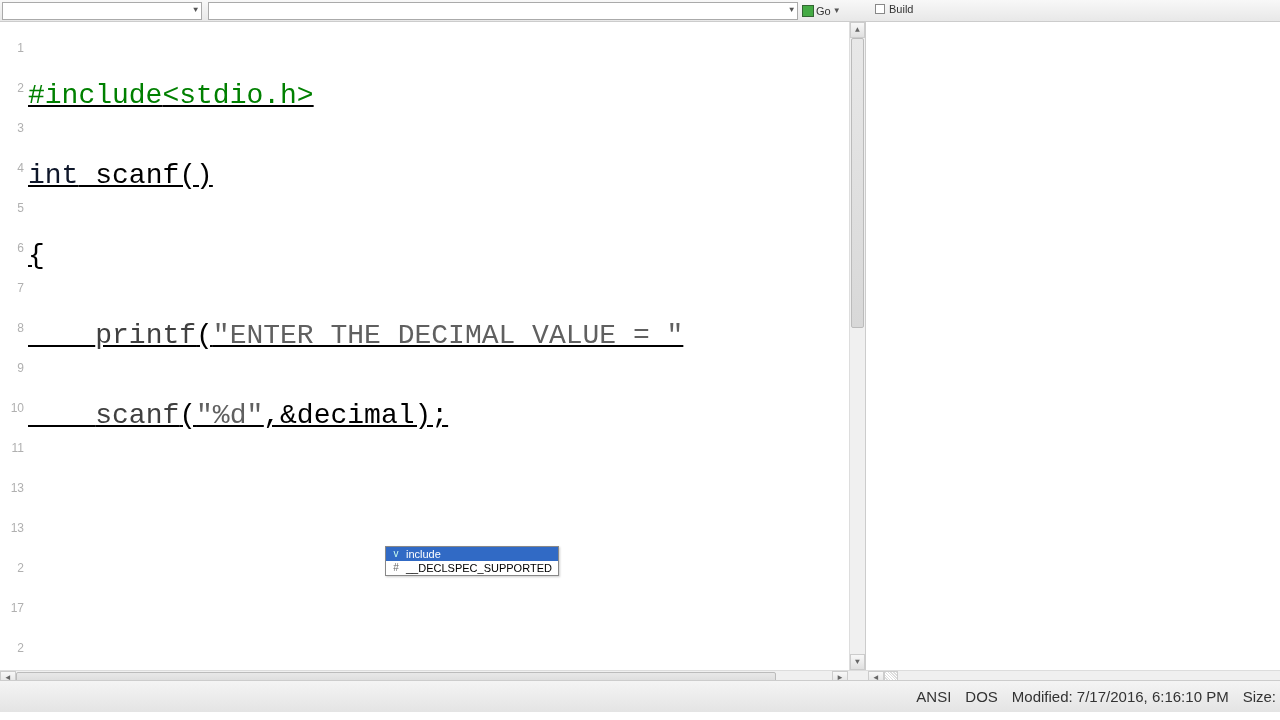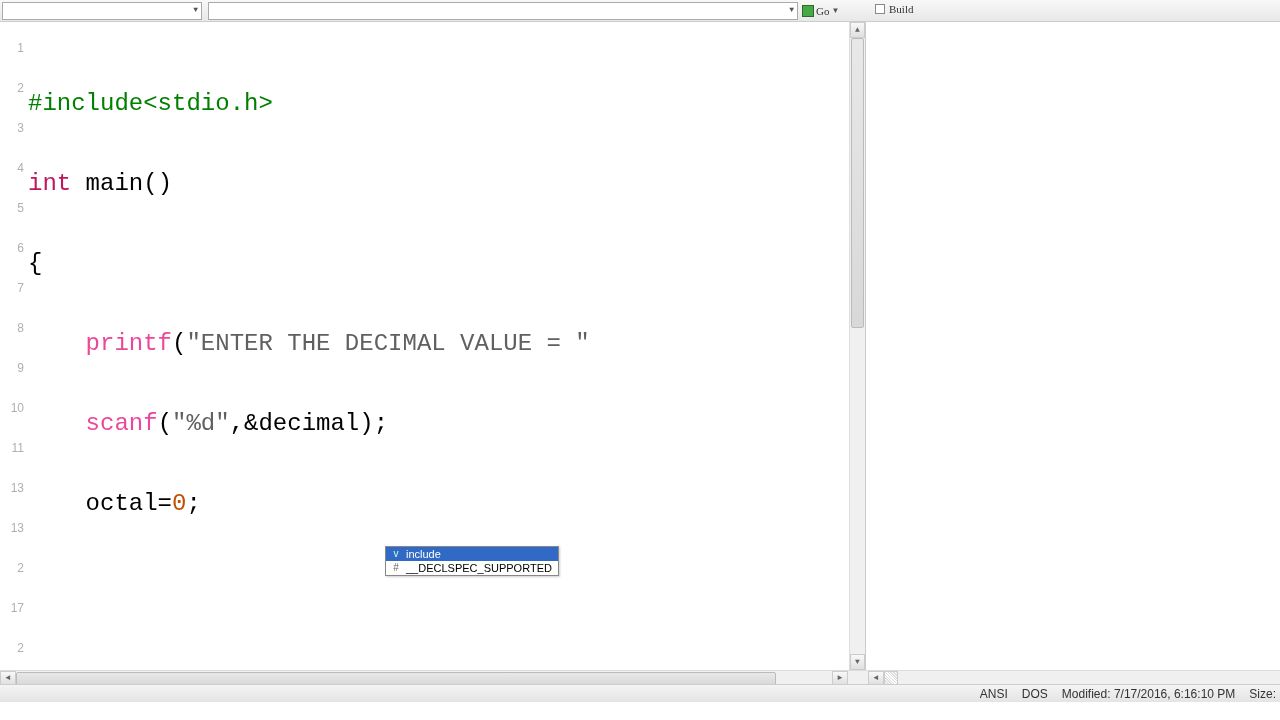--- a/index.html
+++ b/index.html
@@ -3,35 +3,35 @@
 <meta charset="utf-8">
 <style>
 * { margin: 0; padding: 0; box-sizing: border-box; }
 body { font-family: "Courier New", monospace; background: #fff; width: 1280px; height: 720px; overflow: hidden; position: relative; }
 
 .toolbar { height: 22px; background: linear-gradient(#f8f8f8, #e8e8e8); border-bottom: 1px solid #ccc; display: flex; align-items: center; position: relative; }
 .toolbar-dropdown { width: 200px; height: 18px; background: #fff; border: 1px solid #aaa; margin-left: 2px; position: relative; }
 .toolbar-dropdown::after { content: "▼"; font-size: 8px; position: absolute; right: 3px; top: 2px; color: #555; }
 .toolbar-dropdown2 { width: 590px; height: 18px; background: #fff; border: 1px solid #aaa; margin-left: 6px; position: relative; }
 .toolbar-dropdown2::after { content: "▼"; font-size: 8px; position: absolute; right: 3px; top: 2px; color: #555; }
-.go-btn { display: flex; align-items: center; margin-left: 4px; font-family: Liberation Serif, serif; font-size: 11px; color: #333; }
+.go-btn { display: flex; align-items: center; margin-left: 4px; font-family: Liberation Sans, sans-serif; font-size: 11px; color: #333; }
 .go-icon { width: 12px; height: 12px; background: #4a4; border: 1px solid #363; margin-right: 2px; }
 .go-btn::after { content: "▼"; font-size: 8px; margin-left: 2px; color: #555; }
-.build-panel-header { position: absolute; left: 875px; top: 3px; display: flex; align-items: center; font-family: Liberation Serif, serif; font-size: 11px; color: #333; }
+.build-panel-header { position: absolute; left: 875px; top: 3px; display: flex; align-items: center; font-family: Liberation Sans, sans-serif; font-size: 11px; color: #333; }
 .build-icon { width: 10px; height: 10px; border: 1px solid #888; background: #fff; margin-right: 4px; }
 
 .main { display: flex; height: 648px; }
 .editor-wrap { width: 865px; position: relative; display: flex; }
 .gutter { width: 28px; background: #fff; padding-top: 6px; }
 .gutter div { height: 40px; text-align: right; padding-right: 4px; font-size: 12px; color: #b0b0b0; font-family: Arial, sans-serif; line-height: 40px; }
-.code { flex: 1; padding-top: 22px; font-size: 24px; line-height: 40px; white-space: pre; overflow: hidden; }
+.code { flex: 1; padding-top: 14px; font-size: 28px; line-height: 40px; white-space: pre; overflow: hidden; text-decoration: underline; }
 .line { height: 40px; }
 .kw-green { color: #008000; }
-.kw-blue { color: #be185d; }
-.kw-red { color: #ec4899; }
+.kw-blue { color: #0f172a; }
+.kw-red { color: #404040; }
 .num { color: #c05000; }
 .str { color: #606060; }
 .ident { color: #000; }
 .text-cursor { display: inline-block; width: 1px; height: 30px; border-left: 1px solid #000; border-right: 1px solid #000; vertical-align: middle; margin-left: 2px; position: relative; }
 .text-cursor::before, .text-cursor::after { content: ""; position: absolute; width: 6px; height: 1px; background: #000; left: -3px; }
 .text-cursor::before { top: 0; }
 .text-cursor::after { bottom: 0; }
 
 .autocomplete { position: absolute; left: 385px; top: 524px; border: 1px solid #888; background: #fff; font-family: Tahoma, sans-serif; font-size: 11px; z-index: 10; box-shadow: 1px 1px 2px rgba(0,0,0,0.2); }
 .ac-item { padding: 1px 6px 1px 4px; display: flex; align-items: center; }
@@ -48,21 +48,21 @@
 
 .right-panel { flex: 1; background: #fff; border-left: 1px solid #ccc; }
 
 .hscroll { height: 16px; background: #f0f0f0; border-top: 1px solid #ddd; display: flex; position: relative; }
 .hscroll-track { width: 848px; position: relative; height: 16px; }
 .hscroll-btn { width: 16px; height: 14px; background: linear-gradient(#f8f8f8,#e0e0e0); border: 1px solid #ccc; font-size: 8px; text-align: center; line-height: 12px; color: #666; position: absolute; }
 .hscroll-thumb { position: absolute; left: 16px; top: 1px; bottom: 1px; width: 760px; background: linear-gradient(#e8e8e8,#d8d8d8); border: 1px solid #bbb; border-radius: 2px; }
 .hscroll-right-btns { position: absolute; left: 868px; display: flex; }
 .hscroll-grip { width: 14px; height: 14px; border: 1px solid #ccc; background: repeating-linear-gradient(45deg,#ddd,#ddd 1px,#fff 1px,#fff 2px); }
 
-.statusbar { position: absolute; bottom: 18px; left: 0; right: 0; height: 18px; background: linear-gradient(#f4f4f4,#e4e4e4); border-top: 1px solid #ccc; font-family: Tahoma, sans-serif; font-size: 12px; color: #333; display: flex; align-items: center; justify-content: flex-end; padding-right: 4px; }
+.statusbar { position: absolute; bottom: 8px; left: 0; right: 0; height: 32px; background: linear-gradient(#f4f4f4,#e4e4e4); border-top: 1px solid #ccc; font-family: Tahoma, sans-serif; font-size: 15px; color: #333; display: flex; align-items: center; justify-content: flex-end; padding-right: 4px; }
 .statusbar span { margin-left: 14px; }
 </style>
 </head>
 <body>
 
 <div class="toolbar">
   <div class="toolbar-dropdown"></div>
   <div class="toolbar-dropdown2"></div>
   <div class="go-btn">
     <span class="go-icon"></span>
@@ -89,25 +89,24 @@
       <div>10</div>
       <div>11</div>
       <div>13</div>
       <div>13</div>
       <div>2</div>
       <div>17</div>
       <div>2</div>
     </div>
     <div class="code">
 <div class="line"><span class="kw-green">#include</span><span class="kw-green">&lt;stdio.h&gt;</span></div>
-<div class="line"><span class="kw-blue">int</span><span class="ident"> main()</span></div>
+<div class="line"><span class="kw-blue">int</span><span class="ident"> scanf()</span></div>
 <div class="line"><span class="ident">{</span></div>
 <div class="line">    <span class="kw-red">printf</span><span class="ident">(</span><span class="str">"ENTER THE DECIMAL VALUE = "</span></div>
 <div class="line">    <span class="kw-red">scanf</span><span class="ident">(</span><span class="str">"%d"</span><span class="ident">,&amp;decimal);</span></div>
-<div class="line">    <span class="ident">octal=</span><span class="num">0</span><span class="ident">;</span></div>
 
 
 
 
 
 
 
 
     </div>
 

